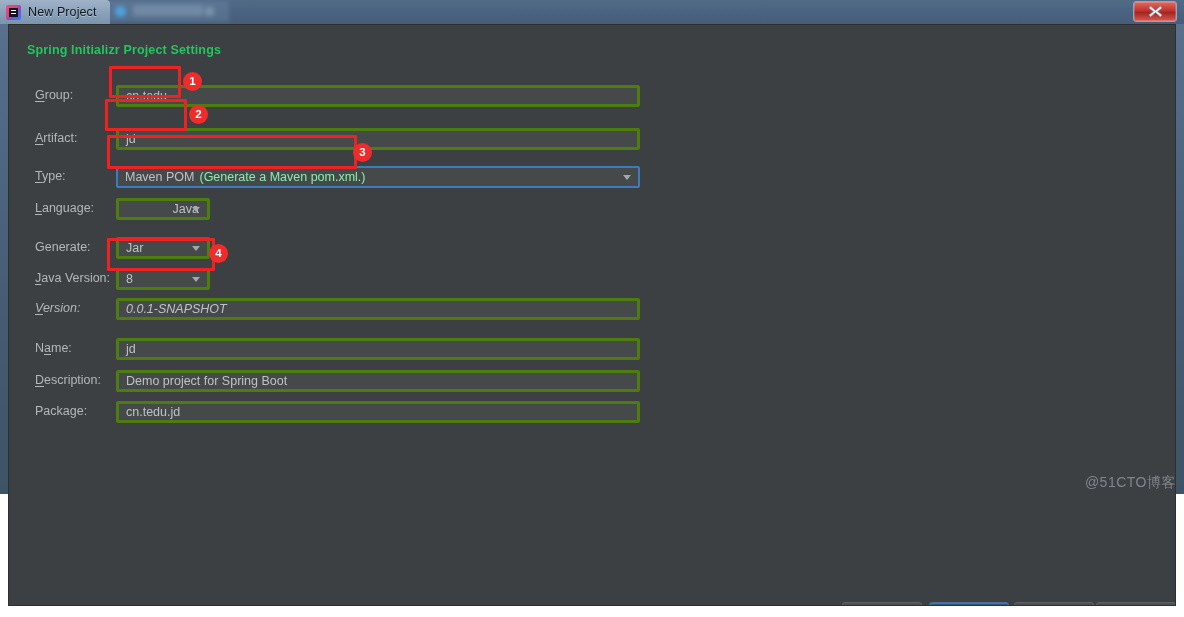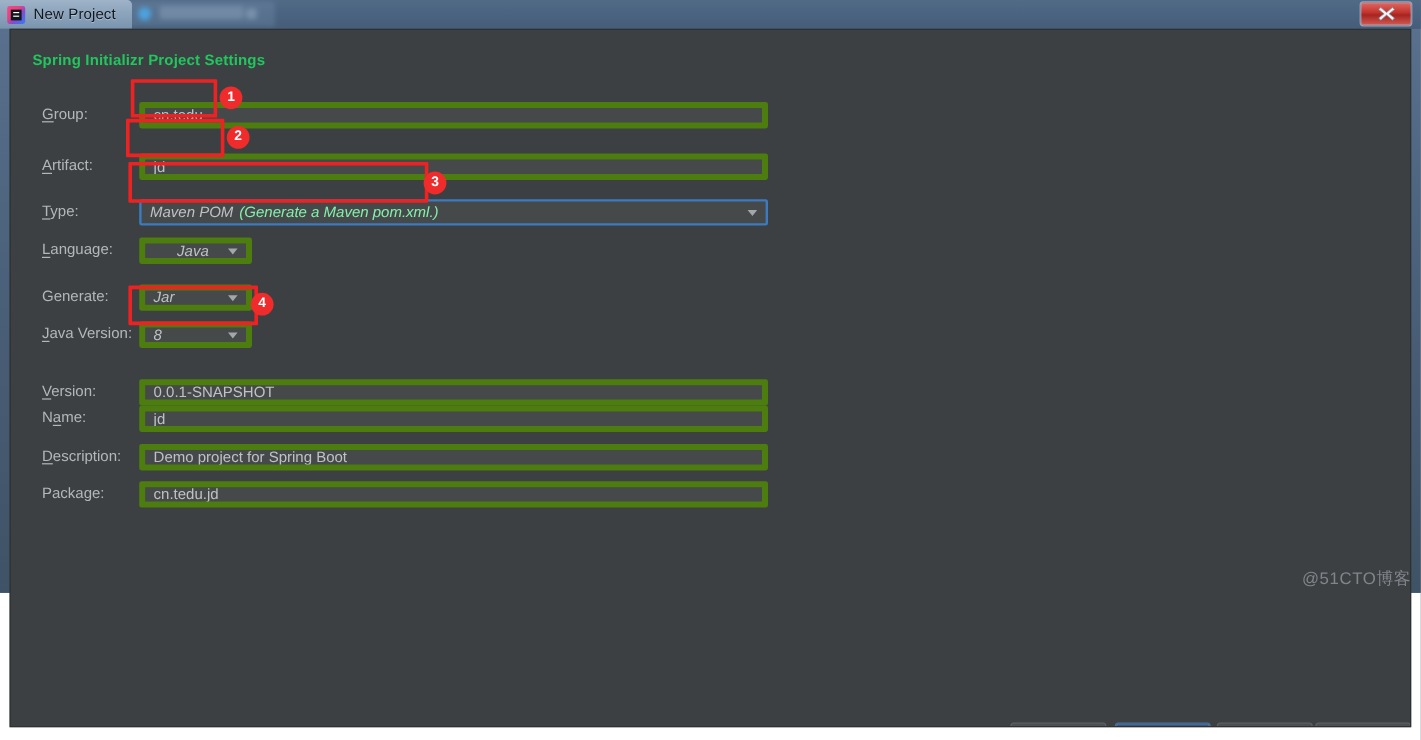--- a/index.html
+++ b/index.html
@@ -124,31 +124,31 @@
     position: absolute; left: 0; top: 3px;
     font-size: 12.5px; color: #b4b7ba;
     white-space: nowrap;
   }
   .mn { text-decoration: underline; text-underline-offset: 2px; }
 
   .field {
     position: absolute;
     height: 22px;
     background: #45494a;
-    border: 5px solid #4d7c0f;
+    border: 3px solid #4d7c0f;
     border-radius: 2px;
     display: flex; align-items: center;
     padding: 0 7px;
     font-size: 12.5px;
     color: #bfc2c4;
     overflow: hidden;
     white-space: nowrap;
     cursor: text;
   }
-  .field.combo { cursor: default; padding-right: 31px; font-style: italic; }
+  .field.combo { cursor: default; padding-right: 8px; }
   .field.focused {
     border: 2px solid #3c7bbf;
     background: #45494a;
   }
   .field .hint { color: #86efac; margin-left: 5px; }
 
   .arrow {
     position: absolute; right: 7px; top: 50%;
     margin-top: -2px;
     width: 0; height: 0;
@@ -276,21 +276,21 @@
     </div>
 
     <div class="row" style="left:26px; top:243px; width:1120px;">
       <span class="row-label"><span class="mn">J</span>ava Version:</span>
       <div class="field combo" style="left:81px; width:94px;">
         <span>8</span>
         <span class="arrow"></span>
       </div>
     </div>
 
-    <div class="row" style="left:26px; top:291px; width:1120px;">
+    <div class="row" style="left:26px; top:273px; width:1120px;font-style:italic;">
       <span class="row-label"><span class="mn">V</span>ersion:</span>
       <div class="field" style="left:81px; width:524px;">
         <span>0.0.1-SNAPSHOT</span>
       </div>
     </div>
 
     <div class="row" style="left:26px; top:313px; width:1120px;">
       <span class="row-label">N<span class="mn">a</span>me:</span>
       <div class="field" style="left:81px; width:524px;">
         <span>jd</span>

